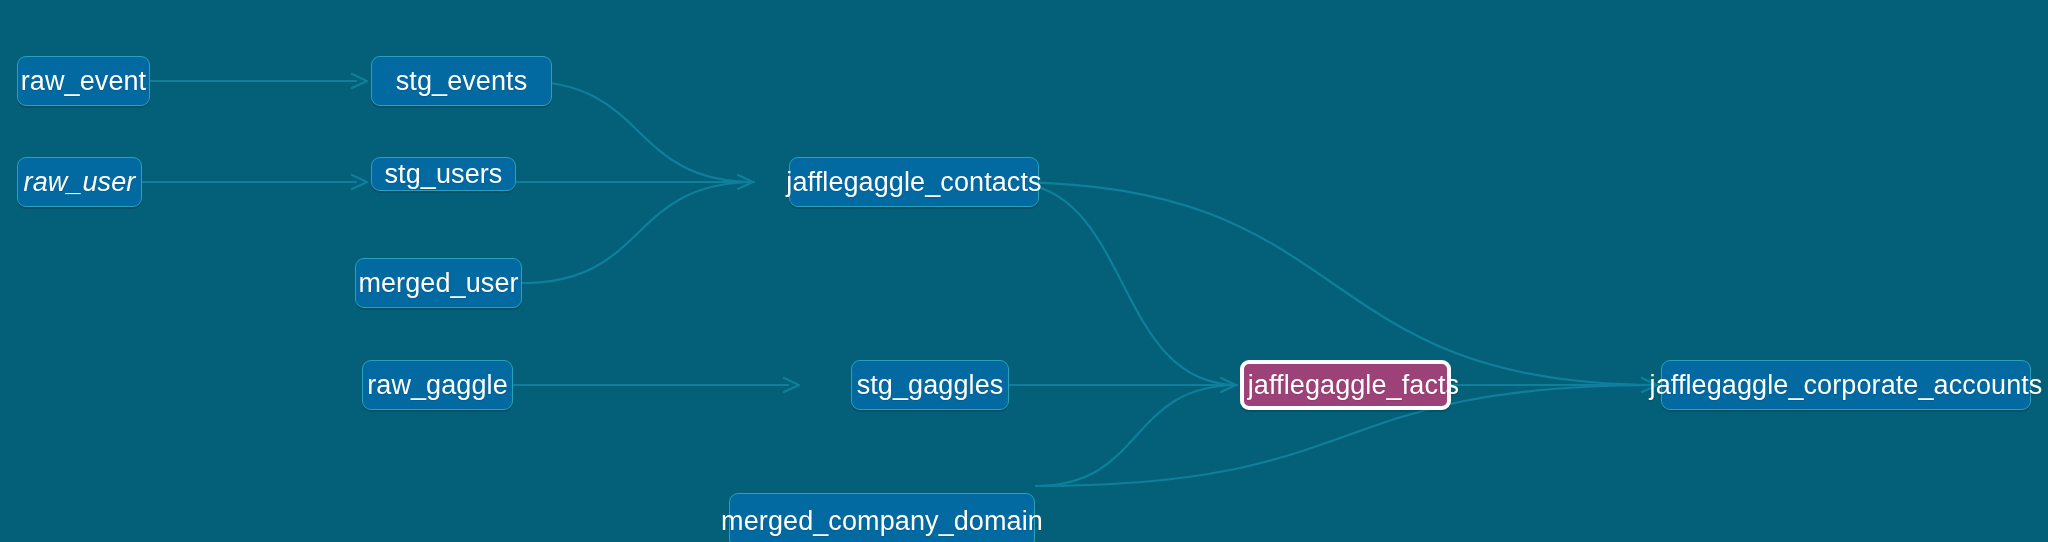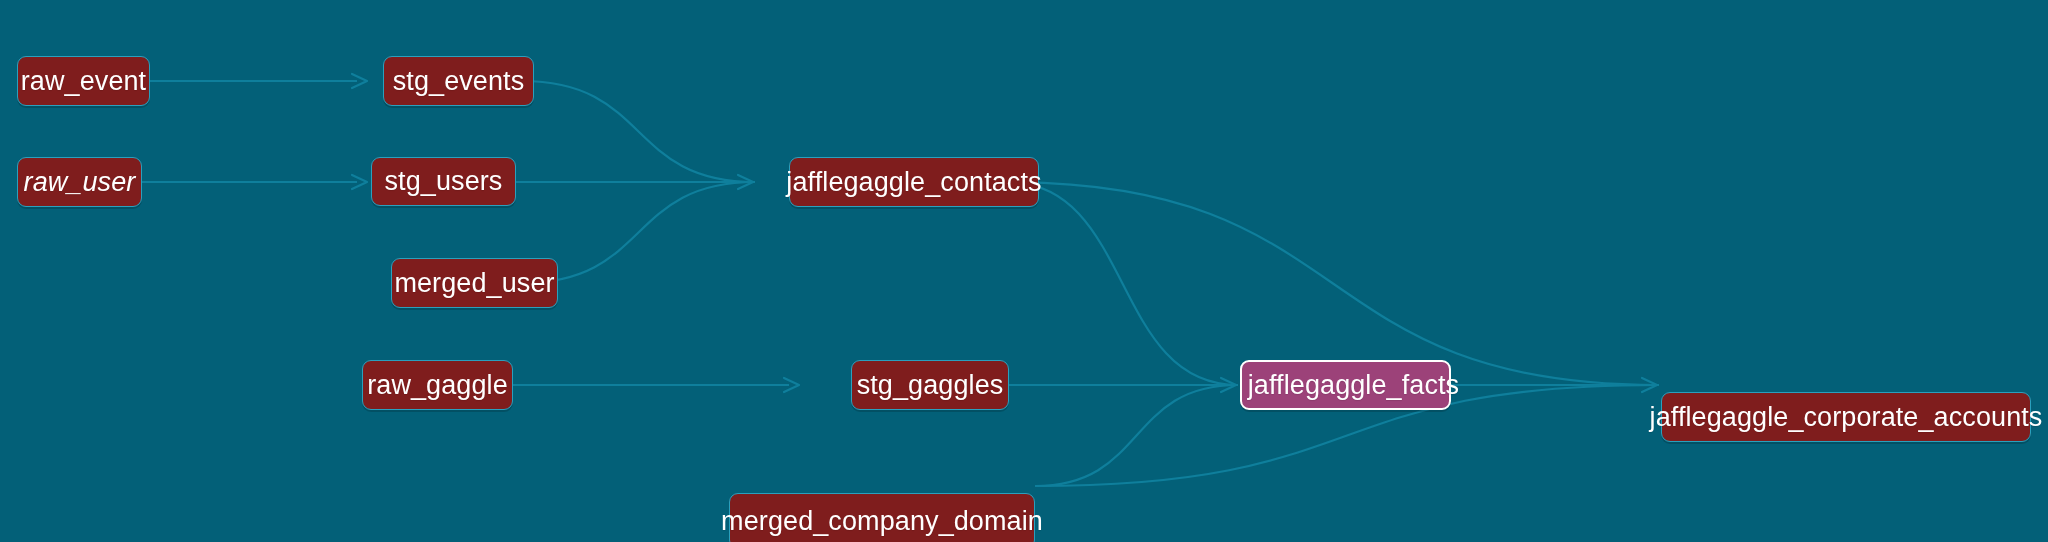--- a/index.html
+++ b/index.html
@@ -31,26 +31,26 @@
     border-radius: 9px;
     color: #ffffff;
     font-size: 27px;
     line-height: 1;
     letter-spacing: 0.1px;
     white-space: nowrap;
     cursor: pointer;
     box-shadow: 0 2px 0 0 rgba(0,0,0,0.16);
   }
   .node-model {
-    background: #7f1d1d;
+    background: #0369a1;
     border: 1px solid #2aa0bd;
   }
   .node-highlight {
     background: #9c4279;
-    border: 2px solid #ffffff;
+    border: 4px solid #ffffff;
     padding-left: 16px;
   }
   .node-label {
     pointer-events: none;
     padding: 0 2px;
     text-shadow: 0 1px 1px rgba(0,0,0,0.10);
   }
 </style>
 </head>
 <body>
@@ -73,44 +73,44 @@
       <path d="M 1035 486 C 1146.65 486, 1126.35 385, 1238 385" fill="none" stroke="#0f7f9c" stroke-width="2.2"></path>
       <path d="M 1007 182 C 1365.6 182, 1300.4 385, 1659 385" fill="none" stroke="#0f7f9c" stroke-width="2.2"></path>
       <path d="M 1451 385 C 1558.8 385, 1539.2 385, 1647 385" fill="none" stroke="#0f7f9c" stroke-width="2.2"></path>
       <path d="M 1642 378 L 1657 385 L 1642 392" fill="none" stroke="#0f7f9c" stroke-width="2.2" stroke-linecap="round" stroke-linejoin="round"></path>
       <path d="M 1035 486 C 1378.2 486, 1315.8 385, 1659 385" fill="none" stroke="#0f7f9c" stroke-width="2.2"></path>
     </svg>
   <div id="node-layer">
       <div class="node node-model" style="left: 17px; top: 56px; width: 133px; height: 50px;">
         <span class="node-label">raw_event</span>
       </div>
-      <div class="node node-model" style="left: 383px; top: 56px; width: 151px; height: 50px;">
+      <div class="node node-model" style="left: 371px; top: 56px; width: 181px; height: 50px;">
         <span class="node-label">stg_events</span>
       </div>
       <div class="node node-model" style="left: 17px; top: 157px; width: 125px; height: 50px; font-style: italic;">
         <span class="node-label">raw_user</span>
       </div>
-      <div class="node node-model" style="left: 371px; top: 157px; width: 145px; height: 49px;">
+      <div class="node node-model" style="left: 371px; top: 157px; width: 145px; height: 34px;">
         <span class="node-label">stg_users</span>
       </div>
-      <div class="node node-model" style="left: 355px; top: 258px; width: 167px; height: 50px; margin-left: 36px;">
+      <div class="node node-model" style="left: 355px; top: 258px; width: 167px; height: 50px;">
         <span class="node-label">merged_user</span>
       </div>
       <div class="node node-model" style="left: 757px; top: 157px; width: 250px; height: 50px; margin-left: 32px;">
         <span class="node-label">jafflegaggle_contacts</span>
       </div>
       <div class="node node-model" style="left: 362px; top: 360px; width: 151px; height: 50px; align-items: center;">
         <span class="node-label">raw_gaggle</span>
       </div>
       <div class="node node-model" style="left: 851px; top: 360px; width: 158px; height: 50px;">
         <span class="node-label">stg_gaggles</span>
       </div>
       <div class="node node-model" style="left: 729px; top: 461px; width: 306px; height: 56px; margin-top: 32px;">
         <span class="node-label">merged_company_domain</span>
       </div>
       <div class="node node-highlight" style="left: 1240px; top: 360px; width: 211px; height: 50px;">
         <span class="node-label">jafflegaggle_facts</span>
       </div>
-      <div class="node node-model" style="left: 1661px; top: 360px; width: 370px; height: 50px; margin-top: 32px;">
+      <div class="node node-model" style="left: 1661px; top: 360px; width: 370px; height: 50px;">
         <span class="node-label">jafflegaggle_corporate_accounts</span>
       </div>
     </div>
 </div>
 
 </body></html>

